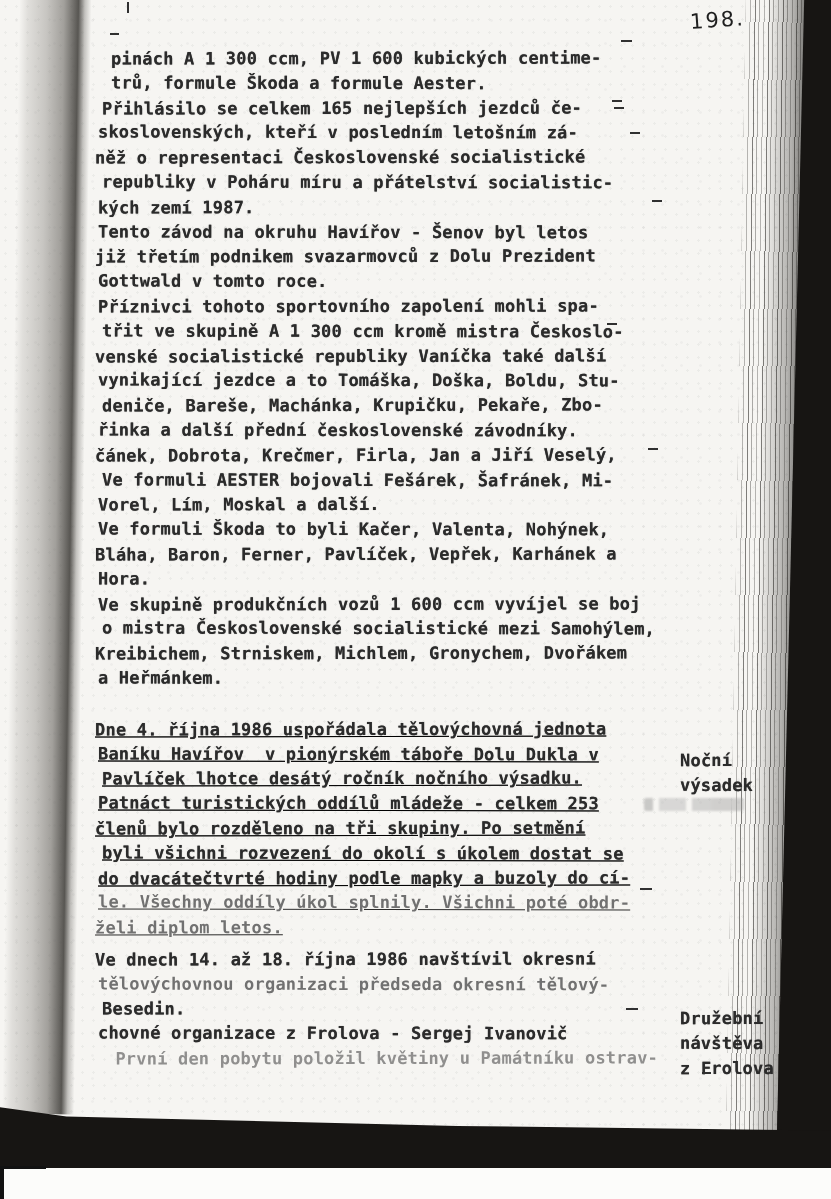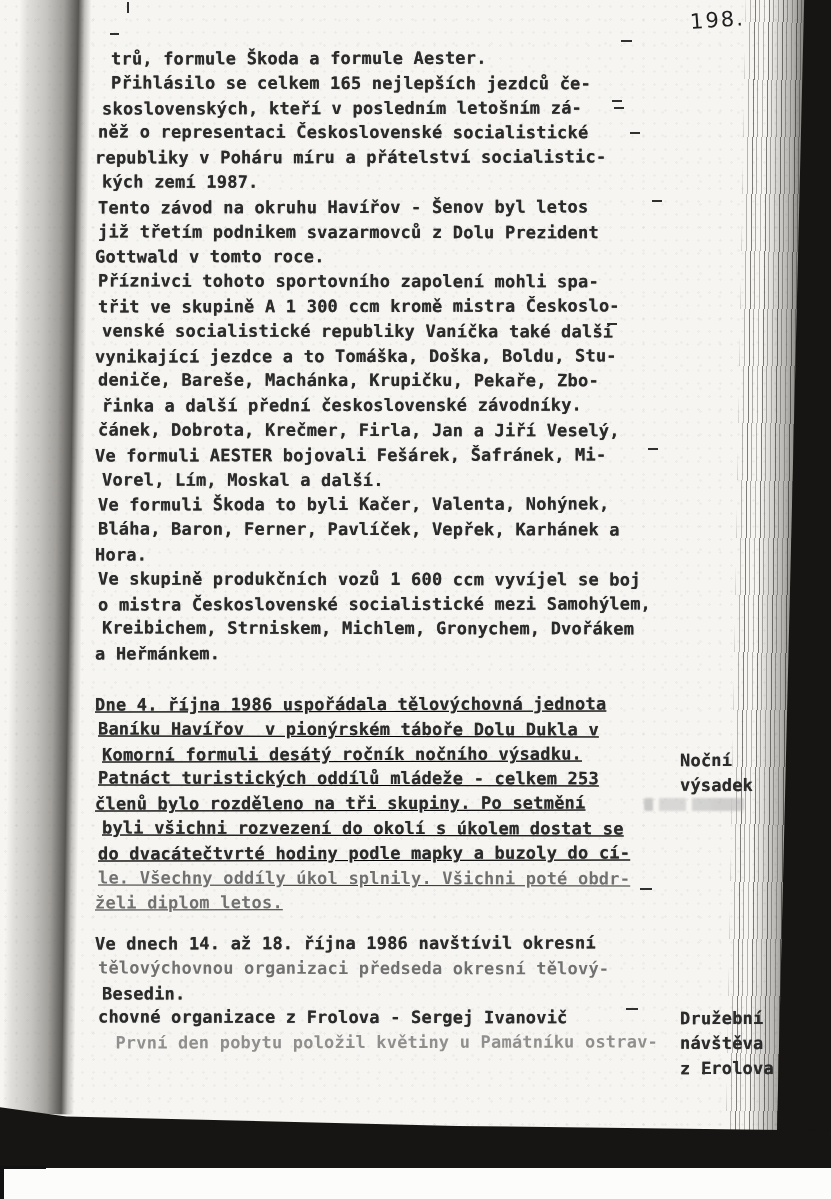--- a/index.html
+++ b/index.html
@@ -62,21 +62,21 @@
     font:700 17px/24.8px "DejaVu Sans Mono", monospace;
     color:#2b2b2b; letter-spacing:0.2px;
     text-shadow:0 0 0.7px rgba(35,35,35,0.75);
   }
   .line:nth-child(odd){transform:rotate(-0.12deg);}
   .line:nth-child(even){transform:rotate(0.1deg);}
   .para .line:nth-child(3n){margin-left:4px;}
   .para .line:nth-child(4n+1){margin-left:-3px;}
   .p1 .line:nth-child(1), .p1 .line:nth-child(2){margin-left:13px;}
   .p2{margin-top:26px;text-decoration:underline;}
-  .p3{margin-top:16px;}
+  .p3{margin-top:7px;}
   .faint{color:#555; text-shadow:none; opacity:0.82;}
   .xfaint{color:#696969; text-shadow:none; opacity:0.72;text-align:right;}
   
   .margin-note{
     position:absolute; left:648px; width:170px;
     font:700 17px/24.8px "DejaVu Sans Mono", monospace;
     color:#2b2b2b; letter-spacing:0.2px;
     text-shadow:0 0 0.7px rgba(35,35,35,0.75);
     margin-left:32px;
   }
@@ -104,20 +104,21 @@
   <div class="bottom-black"></div>
   <div class="bottom-white"></div>
   <div class="corner-line-h"></div>
   <div class="corner-line-v"></div>
 
   <div class="page-number">198.</div>
 
   <div class="textcol">
 
     <div class="para p1">
+      <div class="line">pinách A 1 300 ccm, PV 1 600 kubických centime-</div>
       <div class="line">trů, formule Škoda a formule Aester.</div>
       <div class="line">Přihlásilo se celkem 165 nejlepších jezdců če-</div>
       <div class="line">skoslovenských, kteří v posledním letošním zá-</div>
       <div class="line">něž o representaci Československé socialistické</div>
       <div class="line">republiky v Poháru míru a přátelství socialistic-</div>
       <div class="line">kých zemí 1987.</div>
       <div class="line">Tento závod na okruhu Havířov - Šenov byl letos</div>
       <div class="line">již třetím podnikem svazarmovců z Dolu Prezident</div>
       <div class="line">Gottwald v tomto roce.</div>
       <div class="line">Příznivci tohoto sportovního zapolení mohli spa-</div>
@@ -134,21 +135,21 @@
       <div class="line">Hora.</div>
       <div class="line">Ve skupině produkčních vozů 1 600 ccm vyvíjel se boj</div>
       <div class="line">o mistra Československé socialistické mezi Samohýlem,</div>
       <div class="line">Kreibichem, Strniskem, Michlem, Gronychem, Dvořákem</div>
       <div class="line">a Heřmánkem.</div>
     </div>
 
     <div class="para p2">
       <div class="line">Dne 4. října 1986 uspořádala tělovýchovná jednota</div>
       <div class="line">Baníku Havířov  v pionýrském táboře Dolu Dukla v</div>
-      <div class="line">Komorní formuli desátý ročník nočního výsadku.</div>
+      <div class="line">Pavlíček lhotce desátý ročník nočního výsadku.</div>
       <div class="line">Patnáct turistických oddílů mládeže - celkem 253</div>
       <div class="line">členů bylo rozděleno na tři skupiny. Po setmění</div>
       <div class="line">byli všichni rozvezení do okolí s úkolem dostat se</div>
       <div class="line">do dvacátečtvrté hodiny podle mapky a buzoly do cí-</div>
       <div class="line faint">le. Všechny oddíly úkol splnily. Všichni poté obdr-</div>
       <div class="line faint">želi diplom letos.</div>
     </div>
 
     <div class="para p3">
       <div class="line">Ve dnech 14. až 18. října 1986 navštívil okresní</div>

